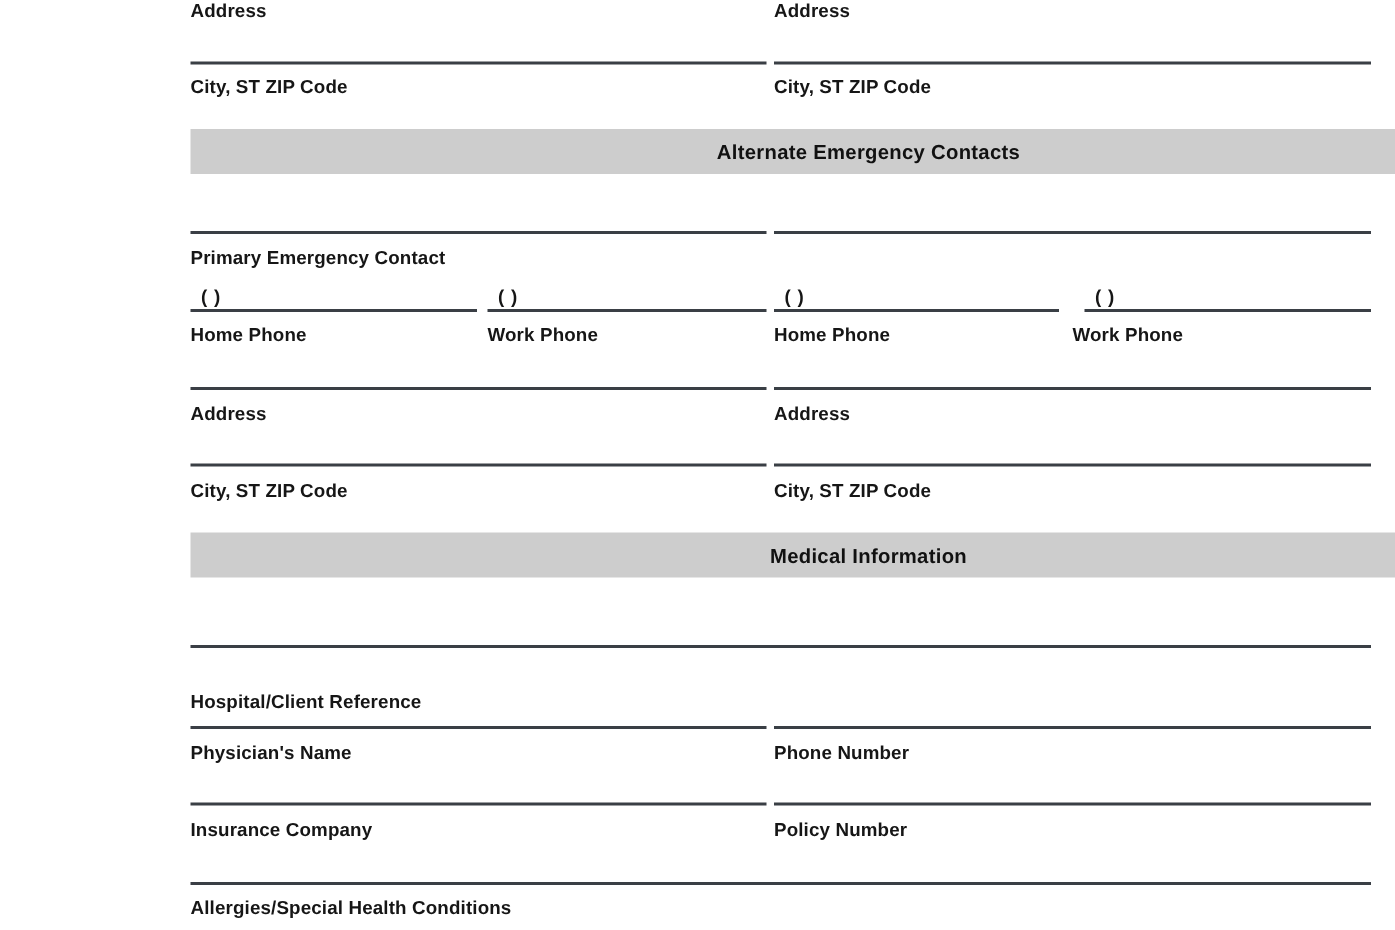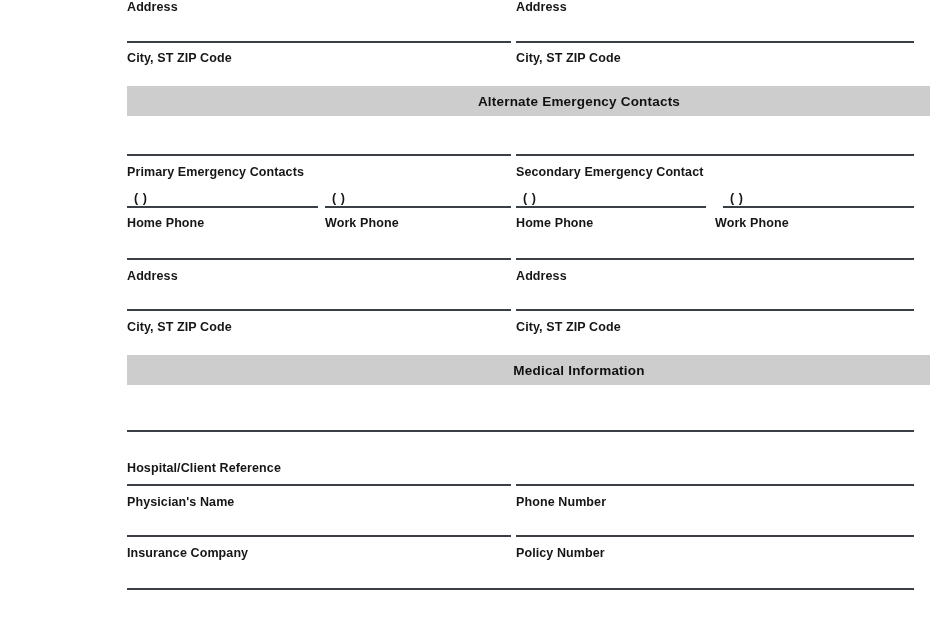--- a/index.html
+++ b/index.html
@@ -73,23 +73,22 @@
 
   <div class="field-label" style="left:516px; top:51px;">City, ST ZIP Code</div>
 
   <div class="section-bar" style="top:86px;">
     <span class="bar-title">Alternate Emergency Contacts</span>
   </div>
 
   <div class="rule" style="left:127px; top:154px; width:384px;"></div>
   <div class="rule" style="left:516px; top:154px; width:398px;"></div>
 
-  <div class="field-label" style="left:127px; top:165px;">Primary Emergency Contacts</div>
+  <div class="field-label" style="left:127px; top:165px;">Primary Emergency Contact</div>
 
-  <div class="field-label" style="left:516px; top:165px;">Secondary Emergency Contact</div>
 
   <span class="paren" style="left:134px; top:192px;">(      )</span>
   <span class="paren" style="left:332px; top:192px;">(      )</span>
   <span class="paren" style="left:523px; top:192px;">(      )</span>
   <span class="paren" style="left:730px; top:192px;">(      )</span>
 
   <div class="rule" style="left:127px; top:206px; width:191px;"></div>
   <div class="rule" style="left:325px; top:206px; width:186px;"></div>
   <div class="rule" style="left:516px; top:206px; width:190px;"></div>
   <div class="rule" style="left:723px; top:206px; width:191px;"></div>
@@ -124,14 +123,15 @@
   <div class="field-label" style="left:127px; top:495px;">Physician's Name</div>
   <div class="field-label" style="left:516px; top:495px;text-align:center;">Phone Number</div>
 
   <div class="rule" style="left:127px; top:535px; width:384px;"></div>
   <div class="rule" style="left:516px; top:535px; width:398px;"></div>
 
   <div class="field-label" style="left:127px; top:546px;text-align:right;">Insurance Company</div>
   <div class="field-label" style="left:516px; top:546px;">Policy Number</div>
 
   <div class="rule" style="left:127px; top:588px; width:787px;"></div>
+  <div class="field-label" style="left:127px; top:598px;">Allergies/Special Health Conditions</div>
 
 </div>
 
 </body></html>

